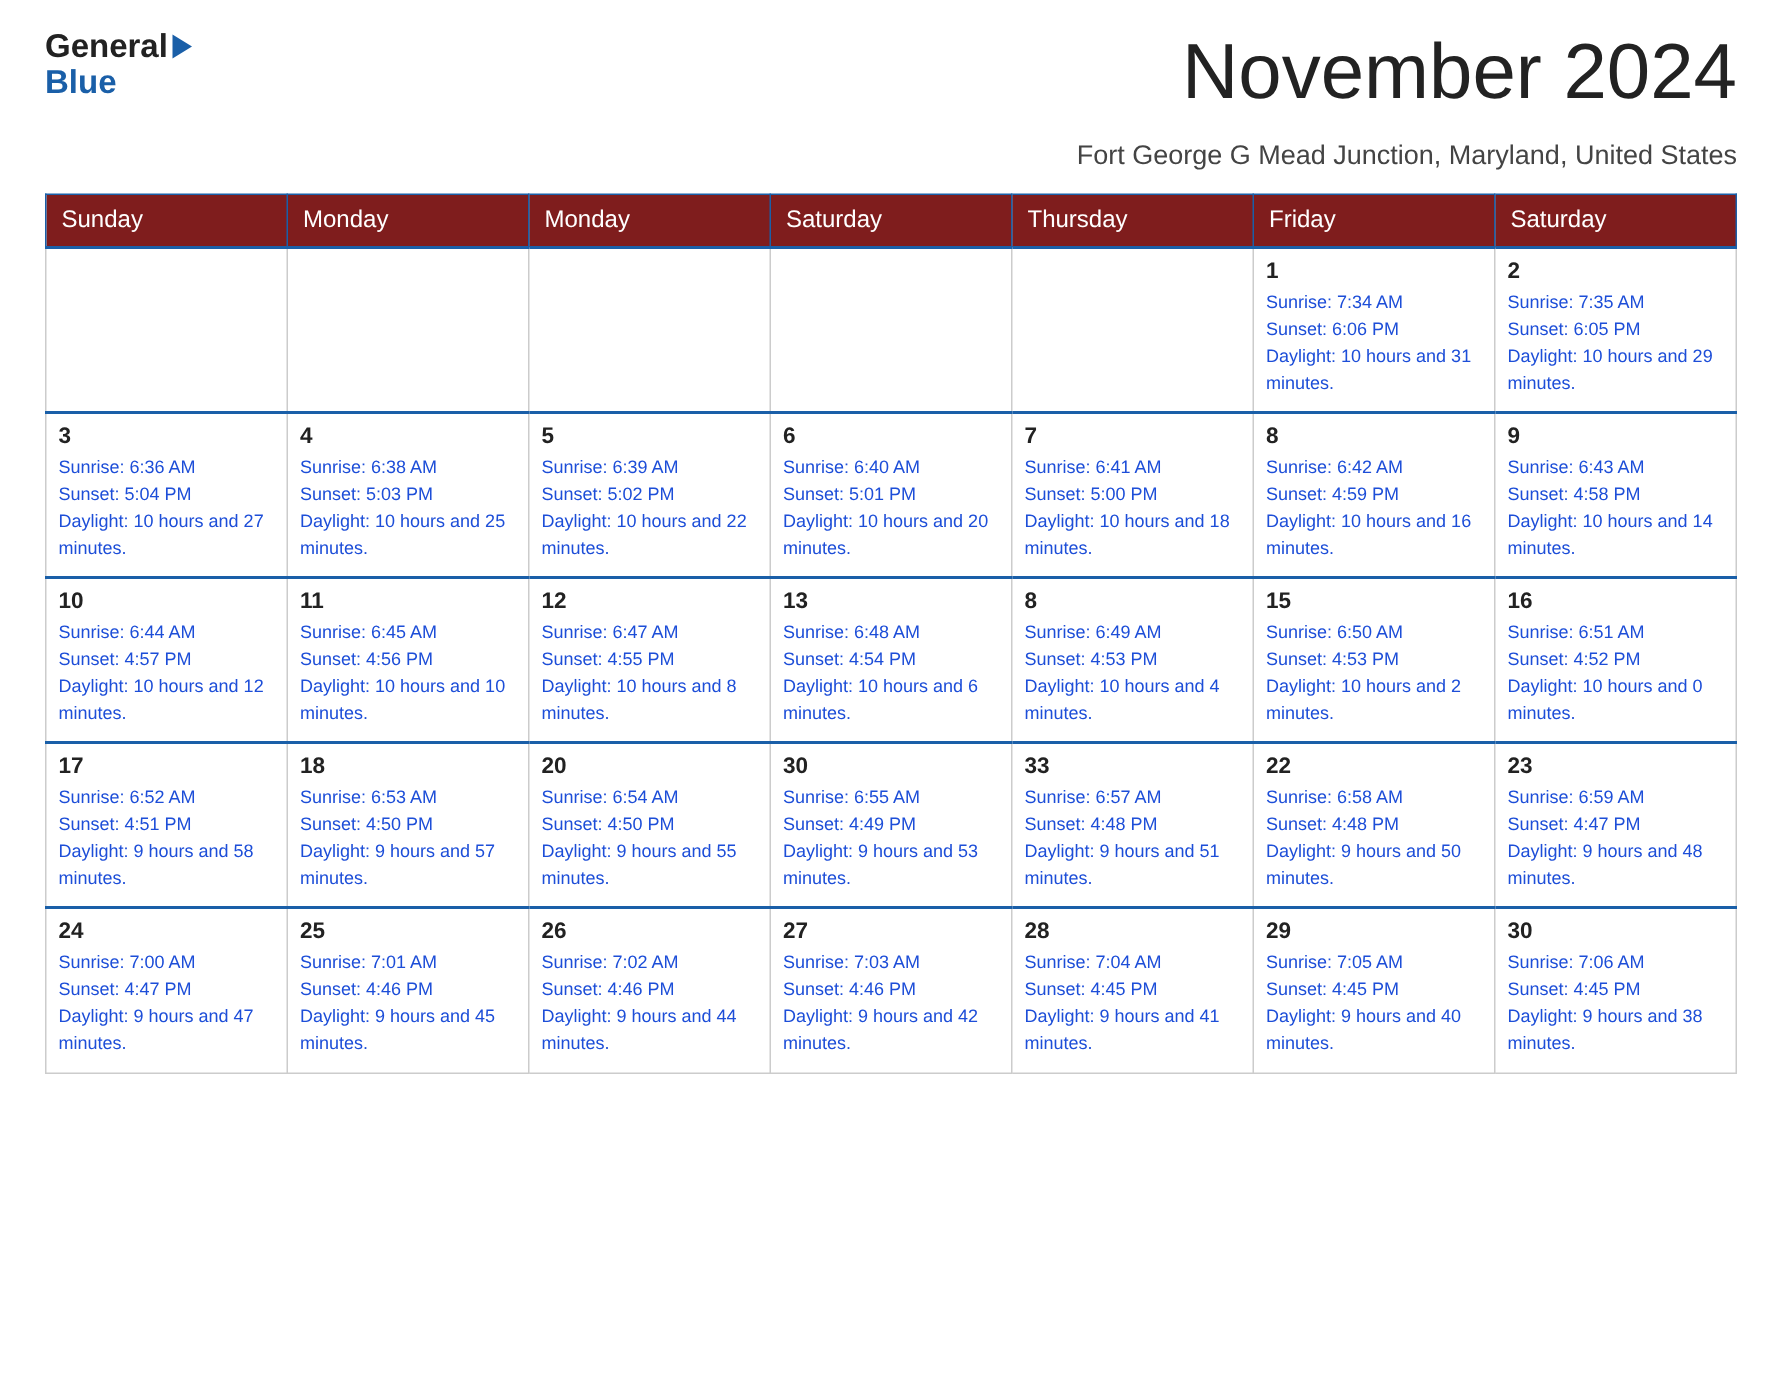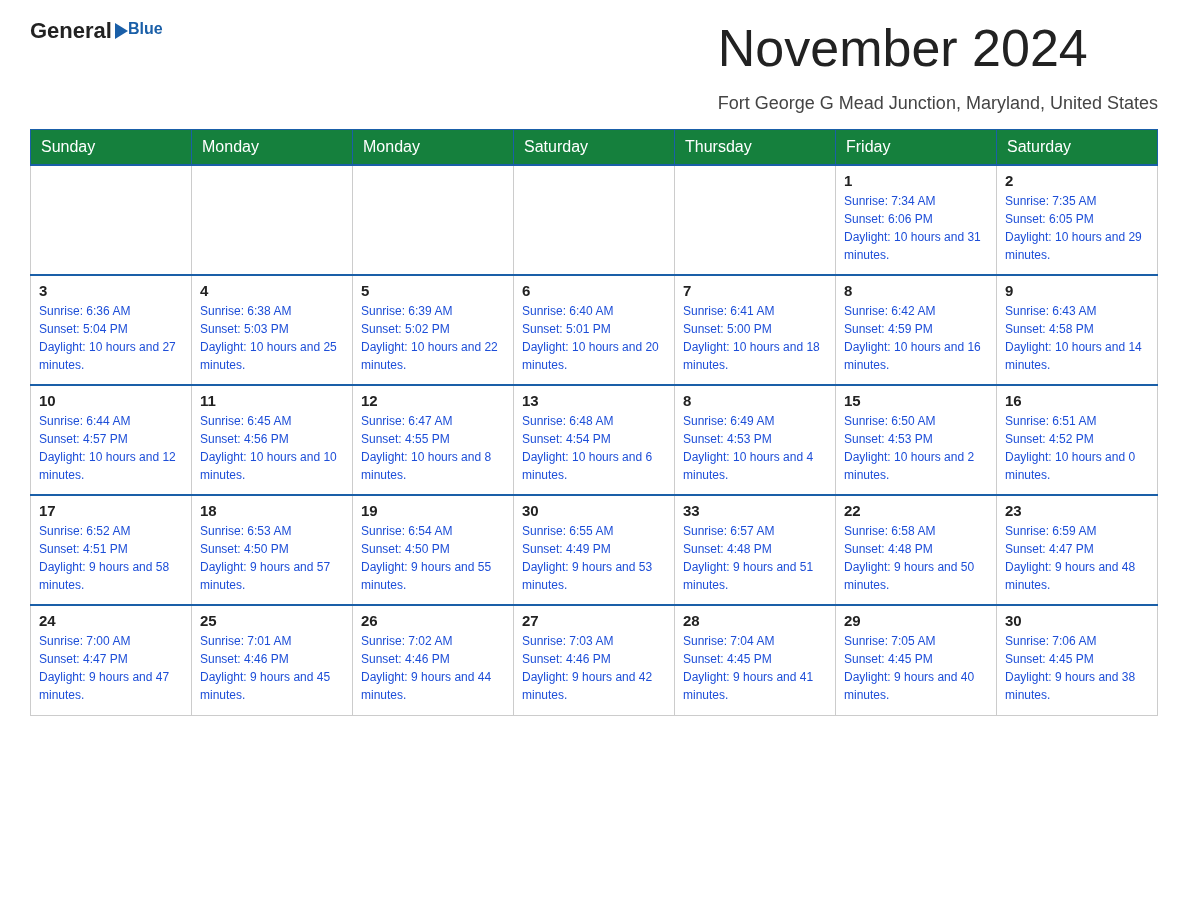--- a/index.html
+++ b/index.html
@@ -11,56 +11,57 @@
       min-height: 918px;
     }
     .header-row {
       display: flex;
       justify-content: space-between;
       align-items: flex-start;
       margin-bottom: 10px;
     }
     .logo {
       display: flex;
-      flex-direction: row;
+      flex-direction: column;
       align-items: flex-start;
     }
     .logo-general {
       font-size: 22px;
       font-weight: bold;
       color: #222;
       line-height: 1;
     }
     .logo-blue {
-      font-size: 16px;
+      font-size: 22px;
       font-weight: bold;
       color: #1a5fa8;
       display: flex;
       align-items: center;
     }
     .title-area {
+      text-align: right;
     }
     .month-title {
       font-size: 52px;
       font-weight: normal;
       color: #222;
       line-height: 1.1;
     }
     .location-subtitle {
       font-size: 18px;
       color: #444;
       margin-top: 16px;
     }
     .calendar-table {
       width: 100%;
       border-collapse: collapse;
       margin-top: 15px;
     }
     .calendar-table th {
-      background: #15803d;
+      background: #7f1d1d;
       color: #fff;
       font-size: 16px;
       font-weight: normal;
       padding: 8px 10px;
       text-align: left;
       border: 1px solid #1a5fa8;
     }
     .calendar-table td {
       vertical-align: top;
       border: 1px solid #ccc;
@@ -197,21 +198,21 @@
       <tr class="week-row">
         <td>
           <div class="cell-day">17</div>
           <div class="cell-info">Sunrise: 6:52 AM<br>Sunset: 4:51 PM<br>Daylight: 9 hours and 58 minutes.</div>
         </td>
         <td>
           <div class="cell-day">18</div>
           <div class="cell-info">Sunrise: 6:53 AM<br>Sunset: 4:50 PM<br>Daylight: 9 hours and 57 minutes.</div>
         </td>
         <td>
-          <div class="cell-day">19</div>
+          <div class="cell-day">20</div>
           <div class="cell-info">Sunrise: 6:54 AM<br>Sunset: 4:50 PM<br>Daylight: 9 hours and 55 minutes.</div>
         </td>
         <td>
           <div class="cell-day">30</div>
           <div class="cell-info">Sunrise: 6:55 AM<br>Sunset: 4:49 PM<br>Daylight: 9 hours and 53 minutes.</div>
         </td>
         <td>
           <div class="cell-day">33</div>
           <div class="cell-info">Sunrise: 6:57 AM<br>Sunset: 4:48 PM<br>Daylight: 9 hours and 51 minutes.</div>
         </td>

